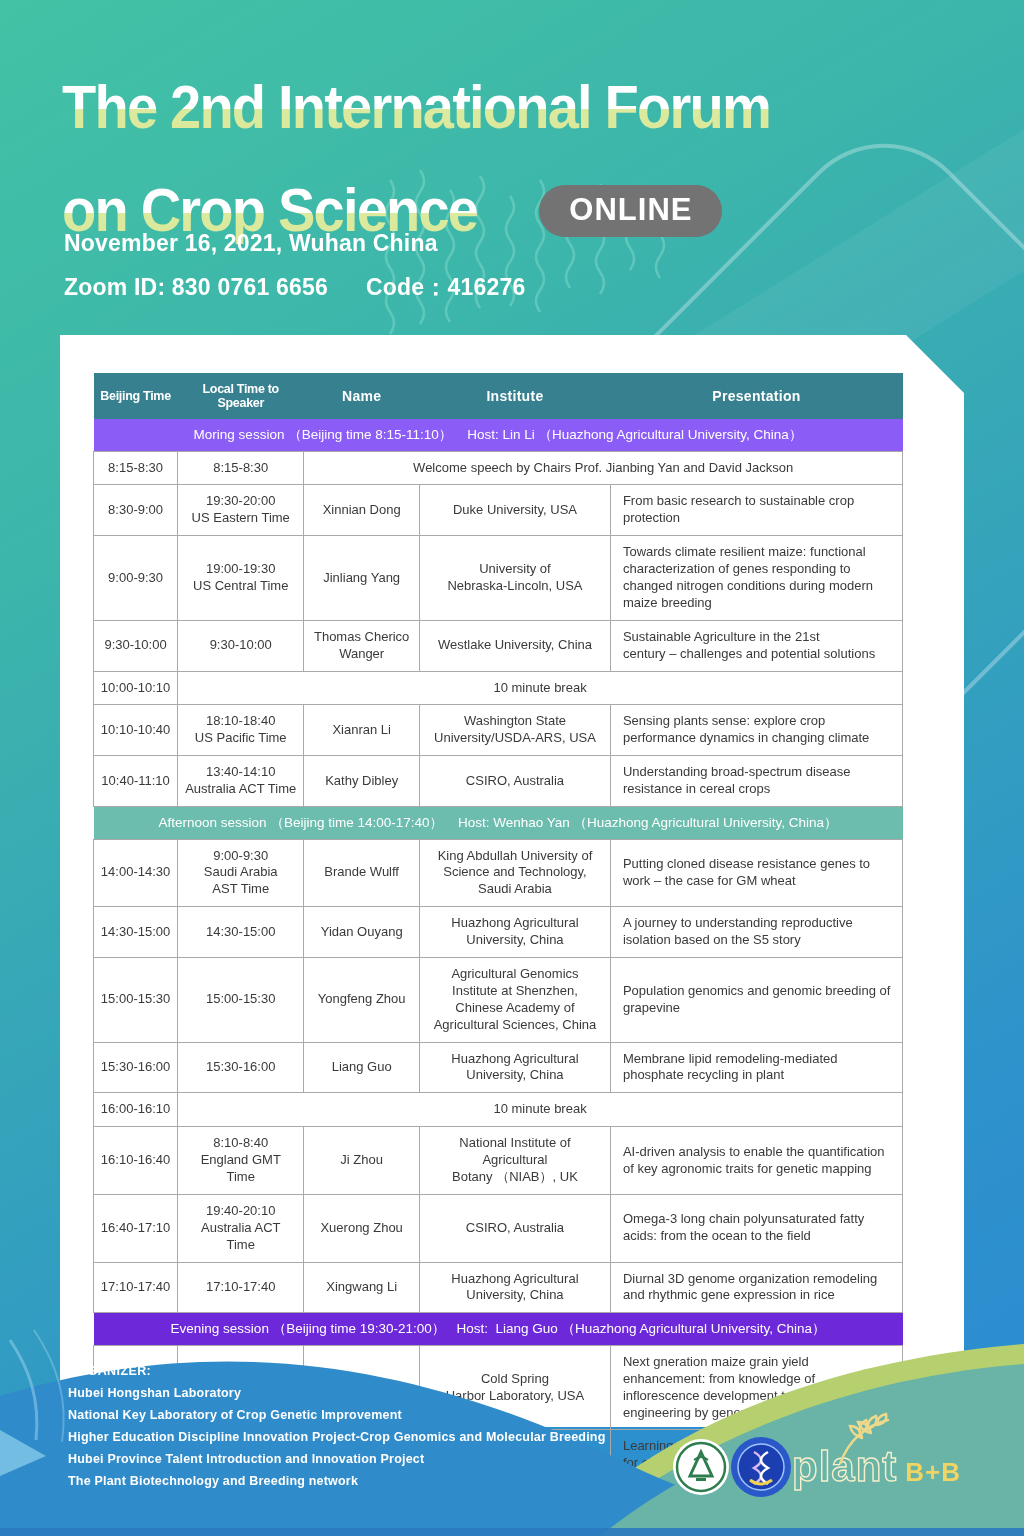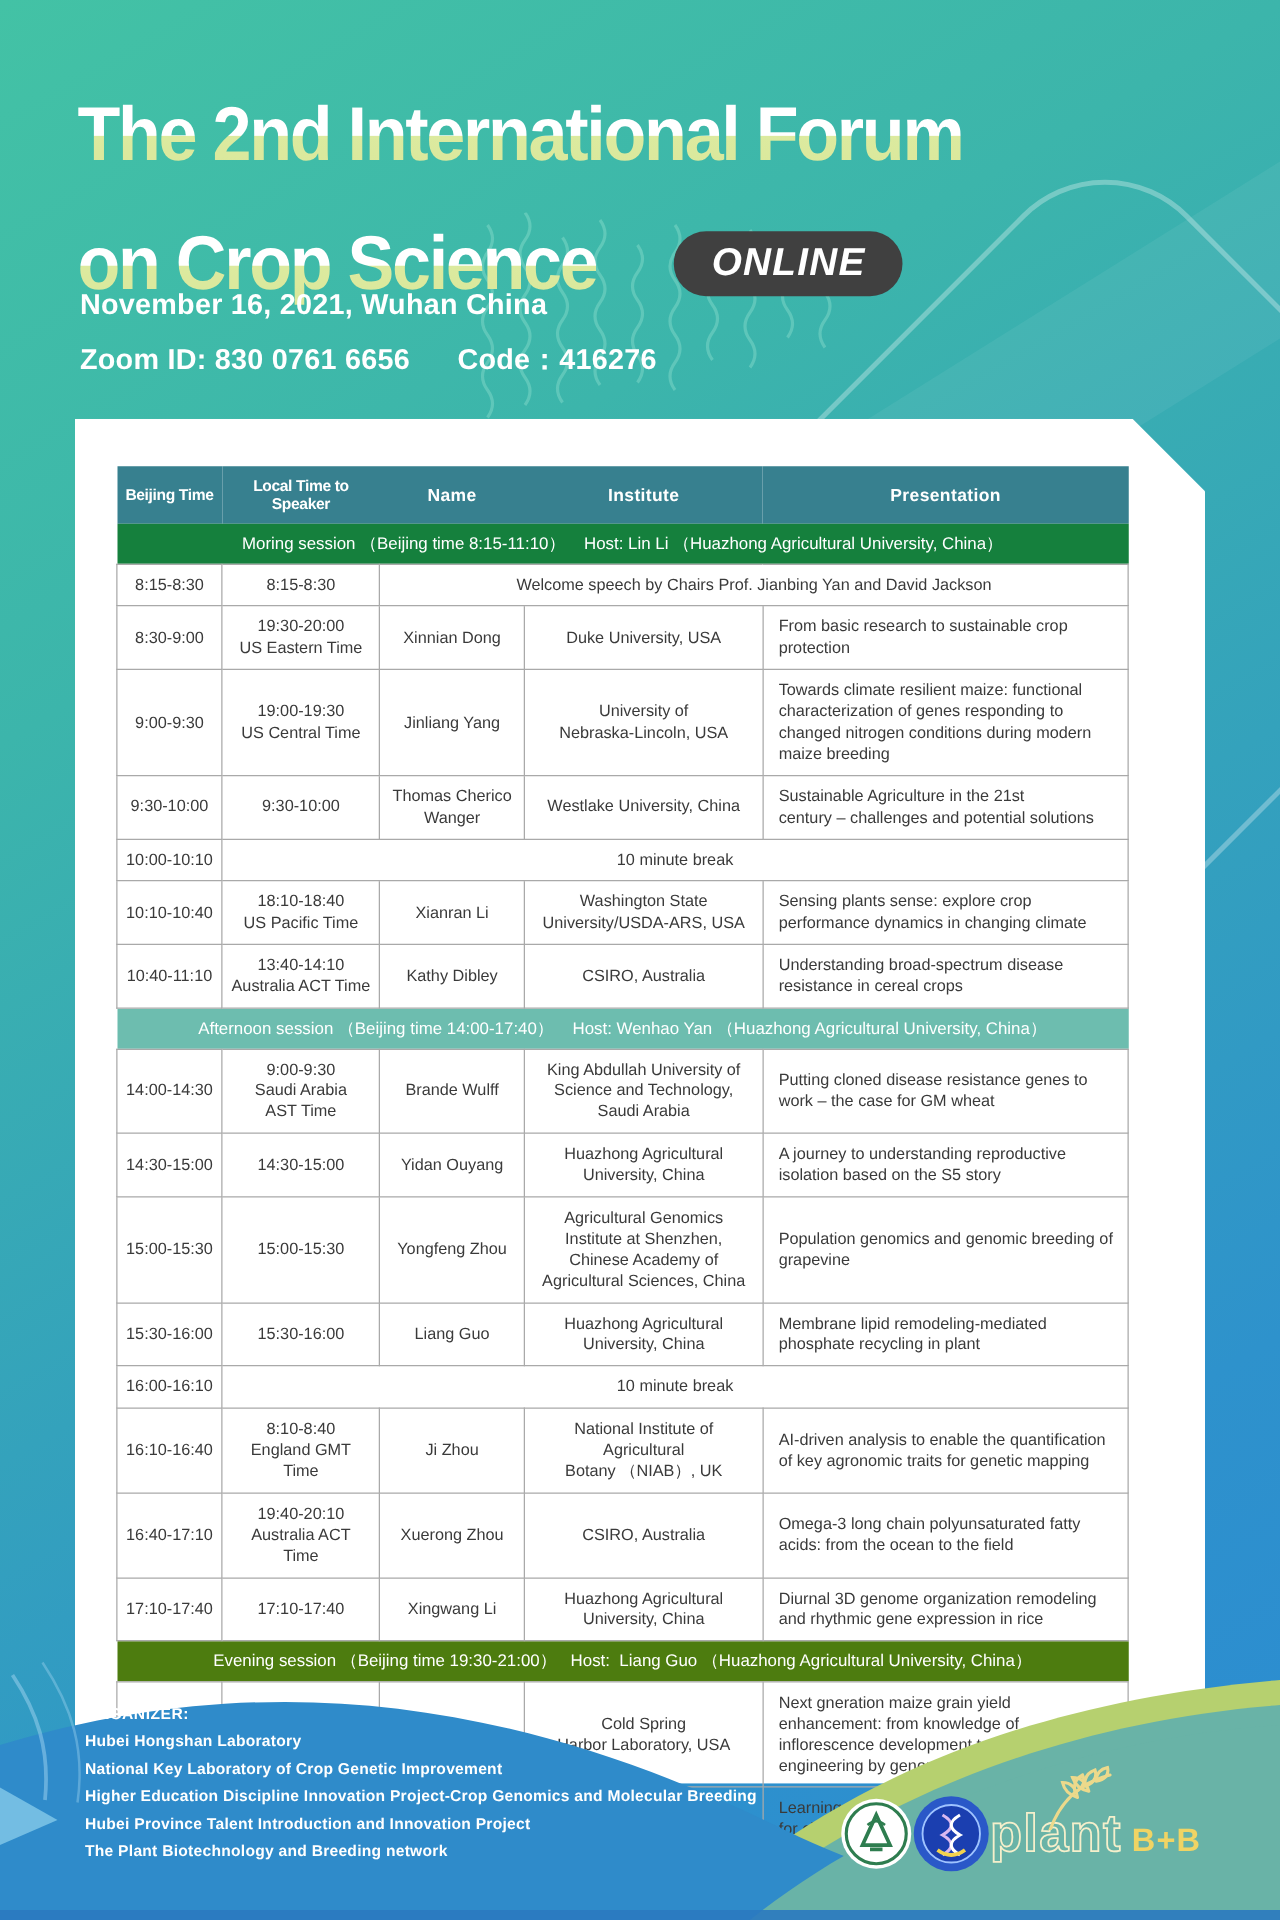--- a/index.html
+++ b/index.html
@@ -91,21 +91,21 @@
 </svg>
 <svg class="deco" style="right:-170px;top:130px;" width="620" height="620" viewBox="-310 -310 620 620">
   <rect x="-235" y="-235" width="470" height="470" rx="92" fill="none" stroke="rgba(255,255,255,0.30)" stroke-width="4" transform="rotate(45)"></rect>
 </svg>
 <div class="deco" style="right:-120px;top:240px;width:560px;height:120px;background:rgba(255,255,255,0.06);transform:rotate(-32deg);"></div>
 
 <div class="title-block">
   <div class="title-line">The 2nd International Forum</div>
   <div class="title-row2">
     <span class="title-line">on Crop Science</span>
-    <span class="online-pill" style="background:#404040;font-style:italic;">ONLINE</span>
+    <span class="online-pill" style="background:#737373;">ONLINE</span>
   </div>
 </div>
 <div class="info-line info-date">November 16, 2021, Wuhan China</div>
 <div class="info-line info-zoom">
   <span>Zoom ID: 830 0761 6656</span><span class="gap"></span><span>Code：416276</span>
 </div>
 
 <div class="card"></div>
 
 <table class="schedule">
@@ -119,21 +119,21 @@
   <thead>
       <tr style="background: rgb(55, 128, 143);">
         <th class="small">Beijing Time</th>
         <th class="small">Local Time to Speaker</th>
         <th class="big">Name</th>
         <th class="big">Institute</th>
         <th class="big">Presentation</th>
       </tr>
     </thead>
   <tbody>
-      <tr class="session" style="background: #15803d;">
+      <tr class="session" style="background: #8b5cf6;">
         <td colspan="5">Moring session （Beijing time 8:15-11:10）    Host: Lin Li （Huazhong Agricultural University, China）</td>
       </tr>
       <tr>
         <td>8:15-8:30</td>
         <td>8:15-8:30</td>
         <td class="span-center" colspan="3">Welcome speech by Chairs Prof. Jianbing Yan and David Jackson</td>
       </tr>
       <tr>
         <td>8:30-9:00</td>
         <td>19:30-20:00
@@ -248,21 +248,21 @@
         <td class="presentation">Omega-3 long chain polyunsaturated fatty acids: from the ocean to the field</td>
       </tr>
       <tr>
         <td>17:10-17:40</td>
         <td>17:10-17:40</td>
         <td>Xingwang Li</td>
         <td>Huazhong Agricultural
 University, China</td>
         <td class="presentation">Diurnal 3D genome organization remodeling and rhythmic gene expression in rice</td>
       </tr>
-      <tr class="session" style="background: #4d7c0f;">
+      <tr class="session" style="background: #6d28d9;">
         <td colspan="5">Evening session （Beijing time 19:30-21:00）   Host:  Liang Guo （Huazhong Agricultural University, China）</td>
       </tr>
       <tr>
         <td>19:30-20:00</td>
         <td>6:30-7:00
 US Eastern Time</td>
         <td>Lei Liu</td>
         <td>Cold Spring
 Harbor Laboratory, USA</td>
         <td class="presentation">Next gneration maize grain yield enhancement: from knowledge of inflorescence development to practical engineering by genome Editing</td>

